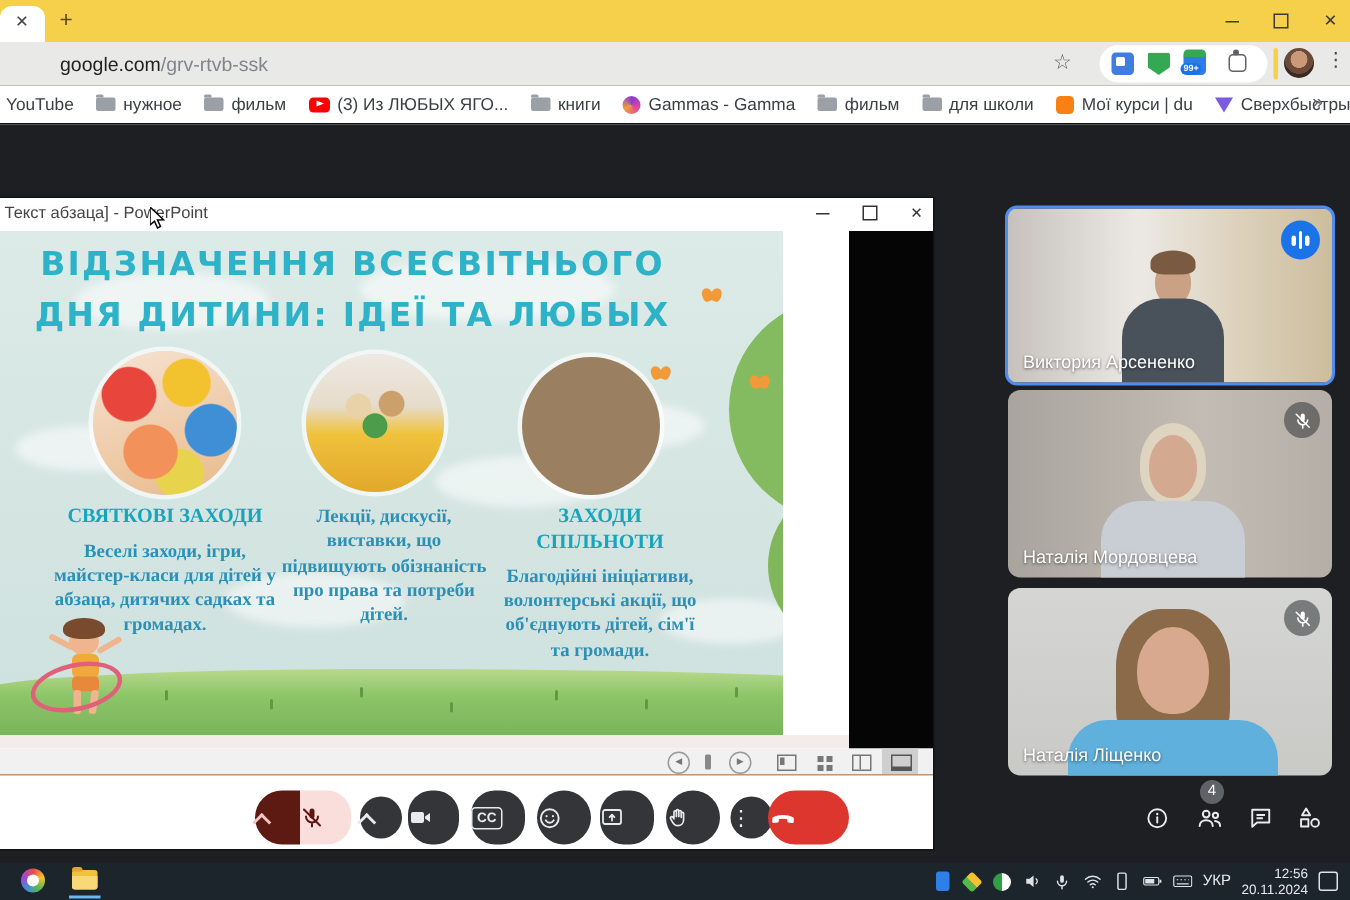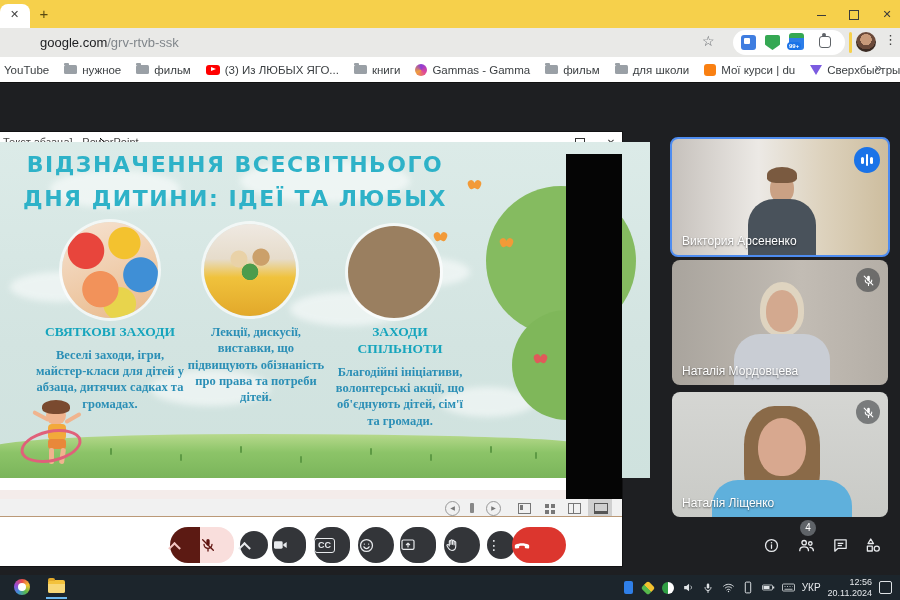--- a/index.html
+++ b/index.html
@@ -49,21 +49,21 @@
   
   .meet{position:absolute;left:0;top:84px;width:900px;height:491px;background:#1e1f22;}
   .meet-header{position:absolute;left:0;top:12px;width:900px;height:28px;background:#2e3033;color:#e8eaed;font-size:13px;line-height:28px;padding-left:3px;box-sizing:border-box;}
 
   
   .ppt{position:absolute;left:0;top:48px;width:622px;height:434px;background:#fff;box-shadow:0 0 0 1px #0006;}
   .ppt-titlebar{position:absolute;left:0;top:0;width:622px;height:22px;background:#fff;}
   .ppt-title{position:absolute;left:3px;top:4px;font-size:11px;color:#444;}
   .pptbtn{position:absolute;top:2px;width:28px;height:18px;text-align:center;line-height:18px;color:#333;font-size:10px;}
   .cursor{position:absolute;left:100px;top:6px;width:11px;height:15px;}
-  .slide{position:absolute;left:0;top:10px;width:650px;height:336px;overflow:hidden;
+  .slide{position:absolute;left:0;top:22px;width:522px;height:336px;overflow:hidden;
     background:linear-gradient(180deg,#dcebe8,#d3e4e1 60%,#cfe2de);}
   .blackband{position:absolute;left:566px;top:22px;width:56px;height:345px;background:#050505;}
   .pinkstrip{position:absolute;left:0;top:358px;width:566px;height:9px;background:#f4ecea;}
   .ppt-status{position:absolute;left:0;top:367px;width:622px;height:17px;background:#f1f1f1;border-bottom:1px solid #b97;}
   .pnav{position:absolute;top:2px;width:13px;height:13px;border:1px solid #999;border-radius:50%;color:#777;font-size:6px;text-align:center;line-height:13px;}
   .pen{position:absolute;top:4px;width:4px;height:10px;background:#888;border-radius:1px;}
   .vicon{position:absolute;top:4px;width:11px;height:9px;border:1.3px solid #777;}
   .vicon-lines::after{content:"";position:absolute;left:1px;top:1px;width:3px;height:5px;background:#777;}
   .grid4{position:absolute;top:5px;width:4px;height:4px;background:#777;box-shadow:6px 0 #777,0 6px #777,6px 6px #777;}
   .vbook{position:absolute;top:4px;width:11px;height:9px;border:1.3px solid #777;}

